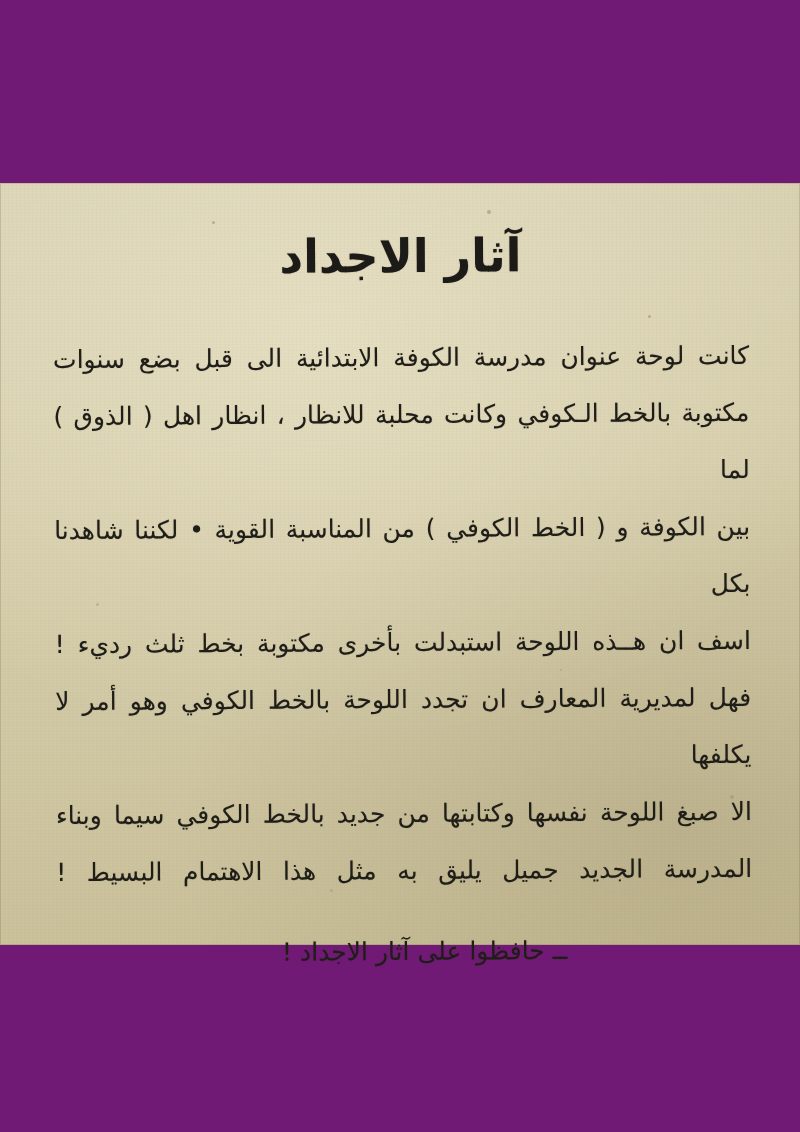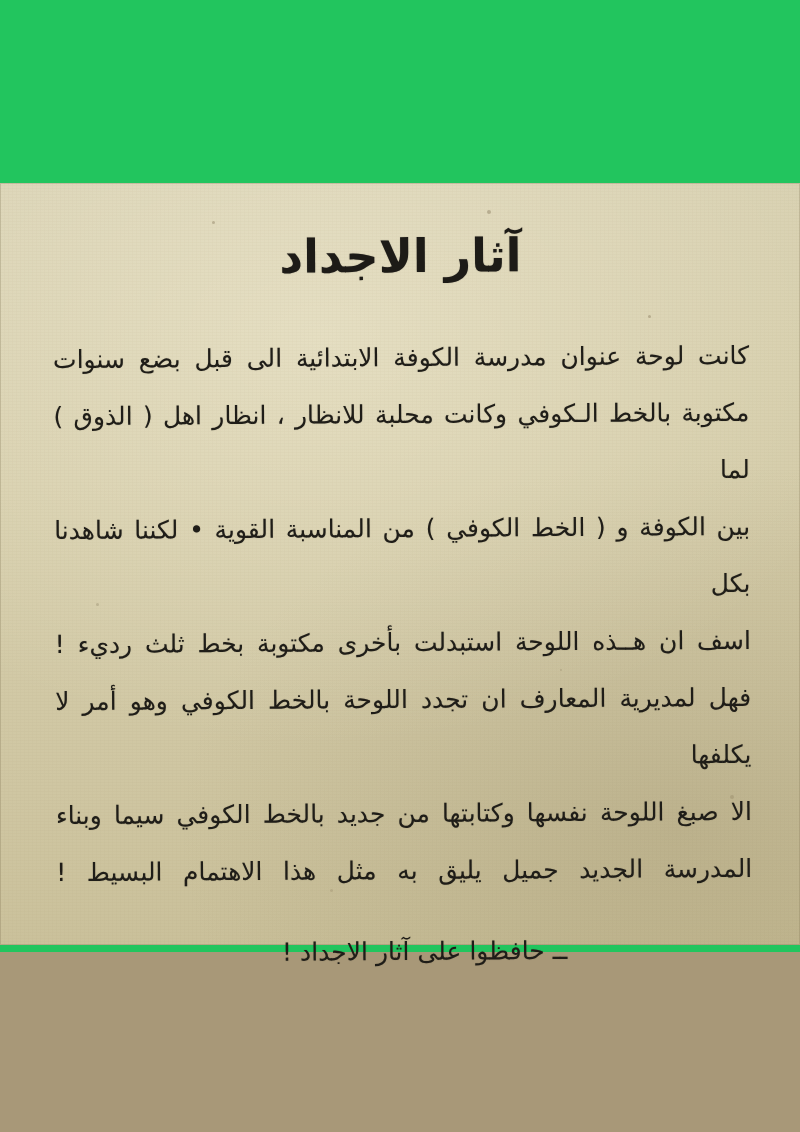--- a/index.html
+++ b/index.html
@@ -10,22 +10,22 @@
     width: 800px;
     height: 1132px;
     background: #a89878;
     font-family: "DejaVu Sans", sans-serif;
     overflow: hidden;
   }
 
   .page {
     position: relative;
     width: 800px;
-    height: 952px;
-    background: #22c55e;
+    height: 1132px;
+    background: #701a75;
   }
 
   
   .clipping {
     position: absolute;
     left: 0;
     top: 183px;
     width: 800px;
     height: 762px;
     background:

